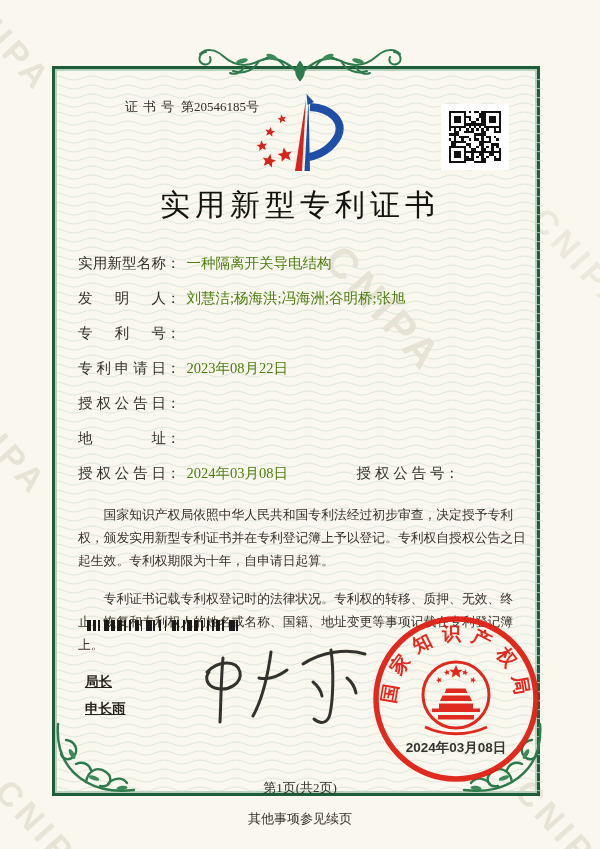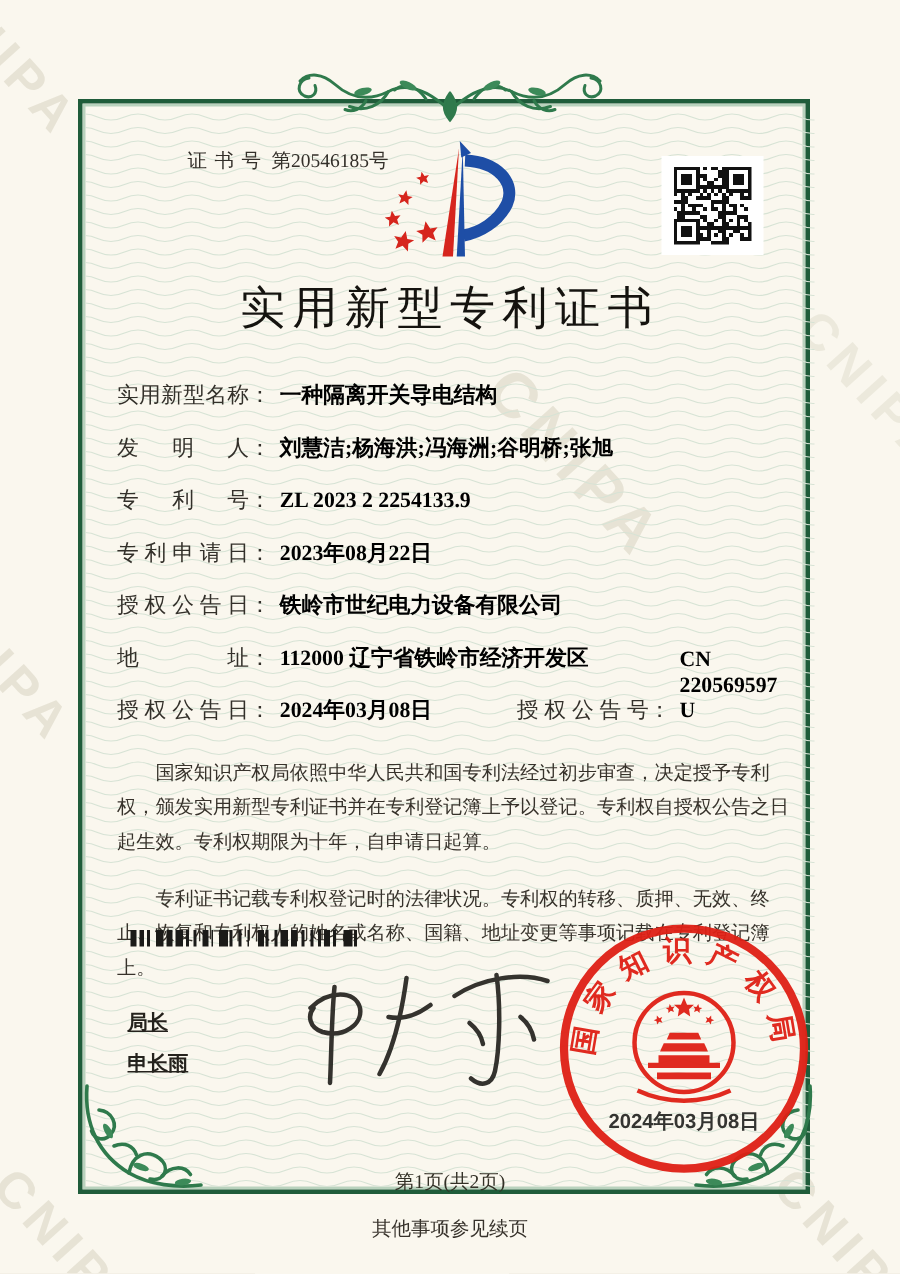--- a/index.html
+++ b/index.html
@@ -26,23 +26,23 @@
   .qrbox { position:absolute; left:441px; top:104px; width:68px; height:66px; background:#ffffff; display:flex; align-items:center; justify-content:center; }
   .qrbox svg { width:52px; height:52px; }
   .title {
     position:absolute; left:0; top:185px; width:100%; text-align:center;
     font-size:30px; font-weight:normal; letter-spacing:5px; color:#15130f;
   }
   .fields { position:absolute; left:78px; top:238px; width:450px; font-size:14.5px; }
   .field { display:flex; height:35px; align-items:flex-end; }
   .flabel { width:88px; text-align:justify; text-align-last:justify; color:#33302a; flex:none; }
   .fcolon { flex:none; margin-right:6px; color:#33302a; }
-  .fvalue { font-weight:bold; color:#000000; }
+  .fvalue { font-weight:normal; color:#4d7c0f; }
   .grantrow .fvalue.first { width:150px; flex:none; }
-  .grantrow .flabel.second { margin-left:8px; }
+  .grantrow .flabel.second { margin-left:20px; }
   .paras { position:absolute; left:78px; top:488px; width:448px; font-size:12.8px; line-height:1.78; color:#37322b; }
   .paras p { margin:16px 0 8px; text-indent:2em; }
   .barcode { position:absolute; left:87px; top:620px; width:155px; height:11px; }
   .director { position:absolute; left:85px; top:673px; font-size:13.5px; font-weight:bold; color:#25221d;text-decoration:underline; }
   .director div { margin-bottom:9px; }
   .signature { position:absolute; left:175px; top:630px; width:210px; height:110px; }
   .seal { position:absolute; left:368px; top:611px; width:176px; height:176px; opacity:.95; }
   .pageinfo { position:absolute; left:0; top:779px; width:100%; text-align:center; font-size:13px; color:#333026; }
   .footnote { position:absolute; left:0; top:810px; width:100%; text-align:center; font-size:13px; color:#37322b; }
   .orn-top { position:absolute; left:188px; top:40px; width:224px; height:52px; }
@@ -477,44 +477,40 @@
       <span class="fvalue">一种隔离开关导电结构</span>
     </div>
     <div class="field">
       <span class="flabel">发明人</span>
       <span class="fcolon">：</span>
       <span class="fvalue">刘慧洁;杨海洪;冯海洲;谷明桥;张旭</span>
     </div>
     <div class="field">
       <span class="flabel">专利号</span>
       <span class="fcolon">：</span>
-      <span class="fvalue">ZL 2023 2 2254133.9</span>
     </div>
     <div class="field">
       <span class="flabel">专利申请日</span>
       <span class="fcolon">：</span>
       <span class="fvalue">2023年08月22日</span>
     </div>
     <div class="field">
       <span class="flabel">授权公告日</span>
       <span class="fcolon">：</span>
-      <span class="fvalue">铁岭市世纪电力设备有限公司</span>
     </div>
     <div class="field">
       <span class="flabel">地址</span>
       <span class="fcolon">：</span>
-      <span class="fvalue">112000 辽宁省铁岭市经济开发区</span>
     </div>
     <div class="field grantrow">
       <span class="flabel">授权公告日</span>
       <span class="fcolon">：</span>
       <span class="fvalue first">2024年03月08日</span>
       <span class="flabel second">授权公告号</span>
       <span class="fcolon">：</span>
-      <span class="fvalue">CN 220569597 U</span>
     </div>
   </div>
 
   <div class="paras">
     <p>国家知识产权局依照中华人民共和国专利法经过初步审查，决定授予专利权，颁发实用新型专利证书并在专利登记簿上予以登记。专利权自授权公告之日起生效。专利权期限为十年，自申请日起算。</p>
     <p>专利证书记载专利权登记时的法律状况。专利权的转移、质押、无效、终止、恢复和专利权人的姓名或名称、国籍、地址变更等事项记载在专利登记簿上。</p>
   </div>
 
   <div class="barcode" id="barcode">
       <div style="position: absolute; top: 0px; height: 100%; background: rgb(27, 26, 24); left: 0px; width: 3.69048px;"></div>

